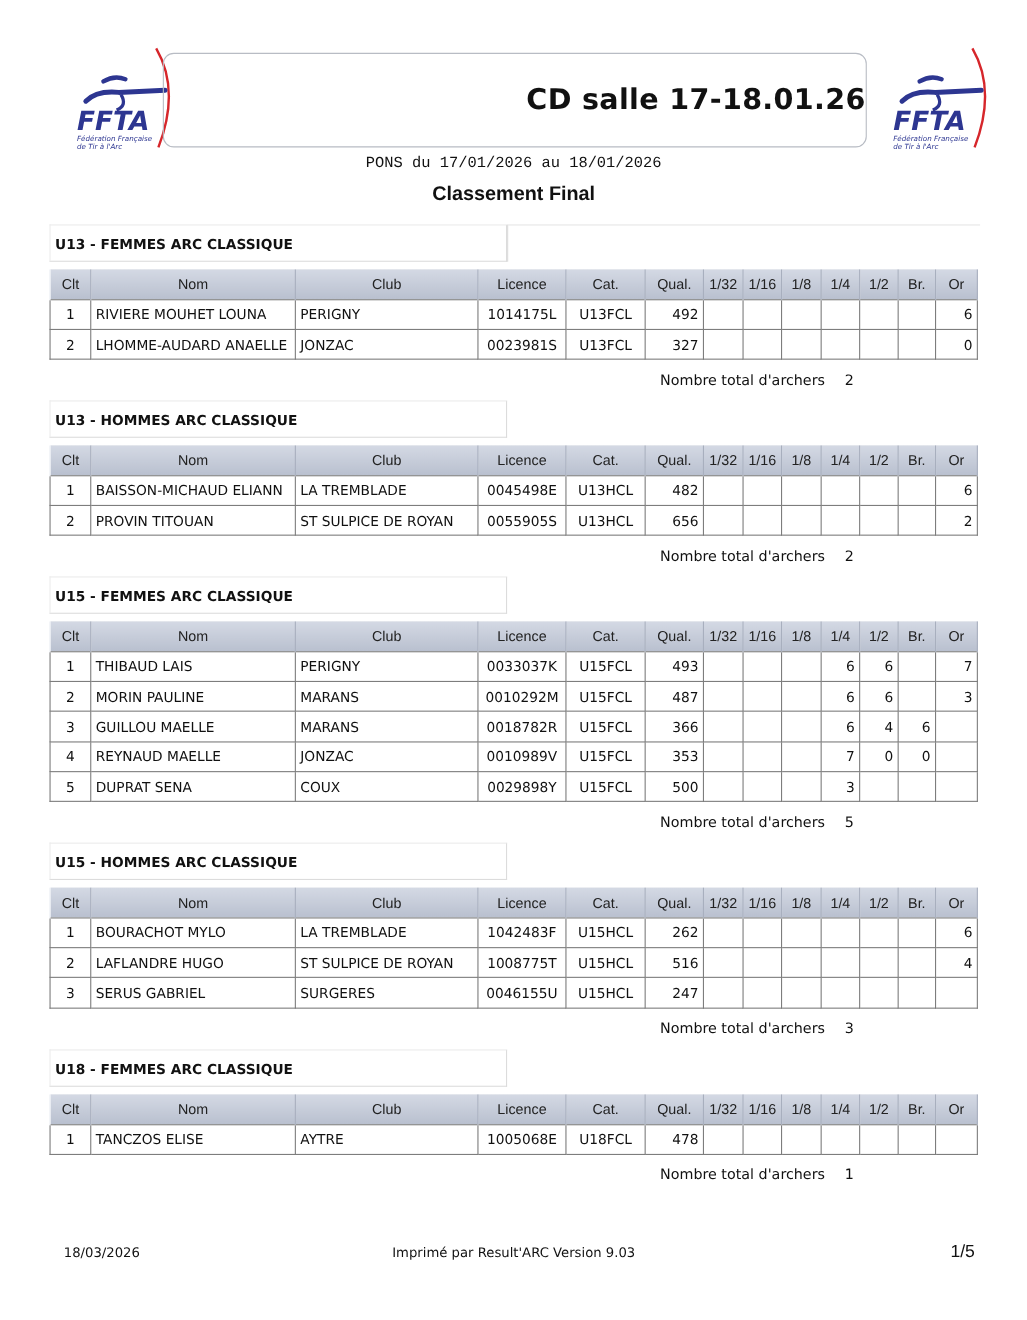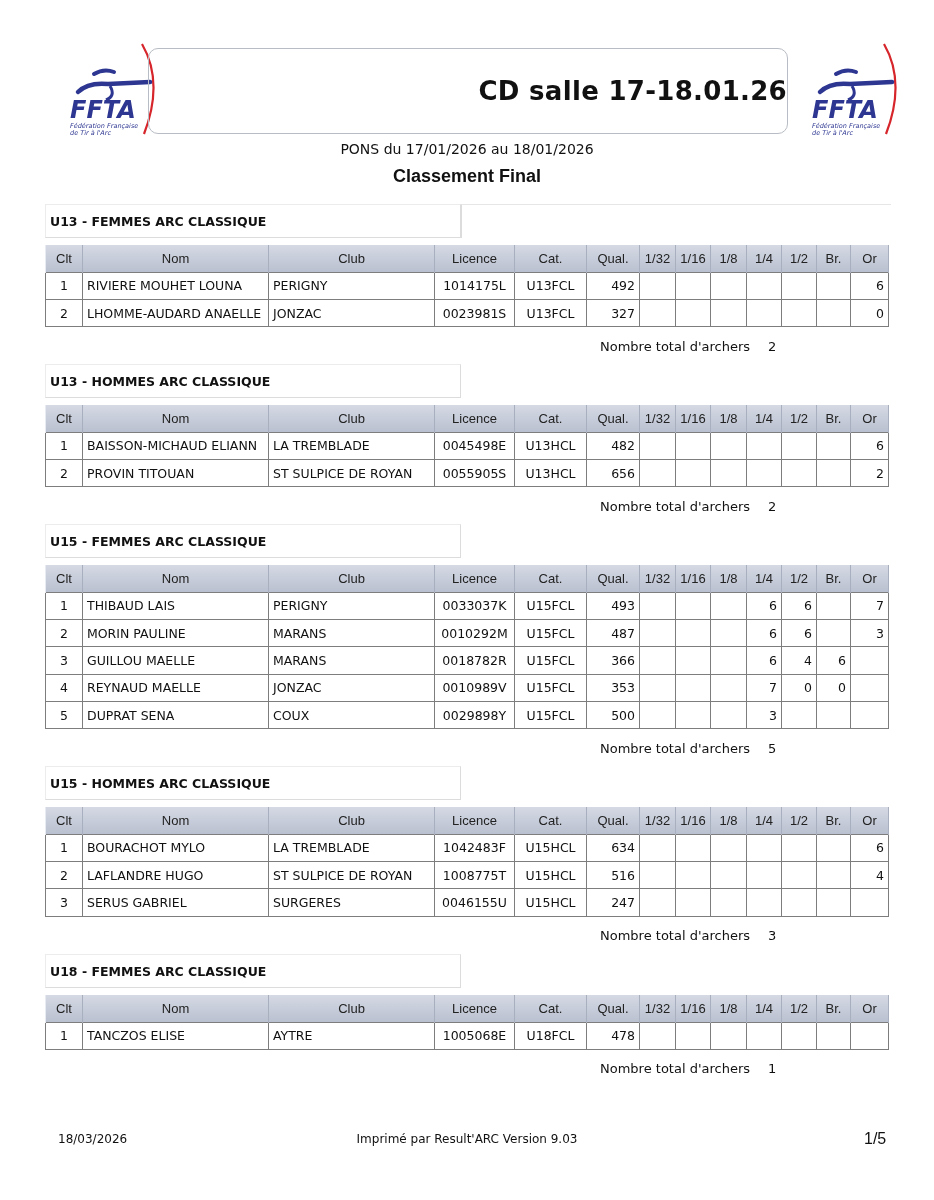--- a/index.html
+++ b/index.html
@@ -11,21 +11,21 @@
   .logo-left { left: 48px; top: 42px; }
   .logo-right { left: 790px; top: 42px; }
 
   .title-box {
     position: absolute; left: 148px; top: 48px; width: 640px; height: 86px;
     border: 1px solid #b8bcc4; border-radius: 10px;
     display: flex; align-items: center; justify-content: flex-end;
   }
   .title-box h1 { font-family: "DejaVu Sans", sans-serif; font-size: 26px; font-weight: bold; color: #111; letter-spacing: 0.3px; }
 
-  .subtitle { position: absolute; left: 0; width: 934px; top: 141px; text-align: center; font-size: 14px; color: #111; }
+  .subtitle { position: absolute; left: 0; width: 934px; top: 141px; text-align: center; font-size: 14px; color: #111; font-family: Liberation Mono, monospace; }
   .heading { position: absolute; left: 0; width: 934px; top: 166px; text-align: center;
     font-family: "Liberation Sans", sans-serif; font-size: 18px; font-weight: bold; color: #111; }
 
   .section { position: absolute; left: 45px; width: 843px; }
   .cat-title {
     position: absolute; left: 0; top: 0; width: 416px; height: 34px;
     border: 1px solid #dcdcdc; border-top-color: #ececec; border-left-color: #ececec;
     font-size: 12.5px; font-weight: bold; padding: 9px 0 0 4px; color: #111;
   }
   .cat-title-extra {
@@ -396,21 +396,21 @@
             <th>Or</th>
           </tr>
         </thead>
         <tbody>
           <tr>
             <td class="c-clt">1</td>
             <td class="c-nom">BOURACHOT MYLO</td>
             <td class="c-club">LA TREMBLADE</td>
             <td class="c-lic">1042483F</td>
             <td class="c-cat">U15HCL</td>
-            <td class="c-num">634</td>
+            <td class="c-num">262</td>
             <td class="c-num"></td>
             <td class="c-num"></td>
             <td class="c-num"></td>
             <td class="c-num"></td>
             <td class="c-num"></td>
             <td class="c-num"></td>
             <td class="c-num">6</td>
           </tr>
           <tr>
             <td class="c-clt">2</td>

